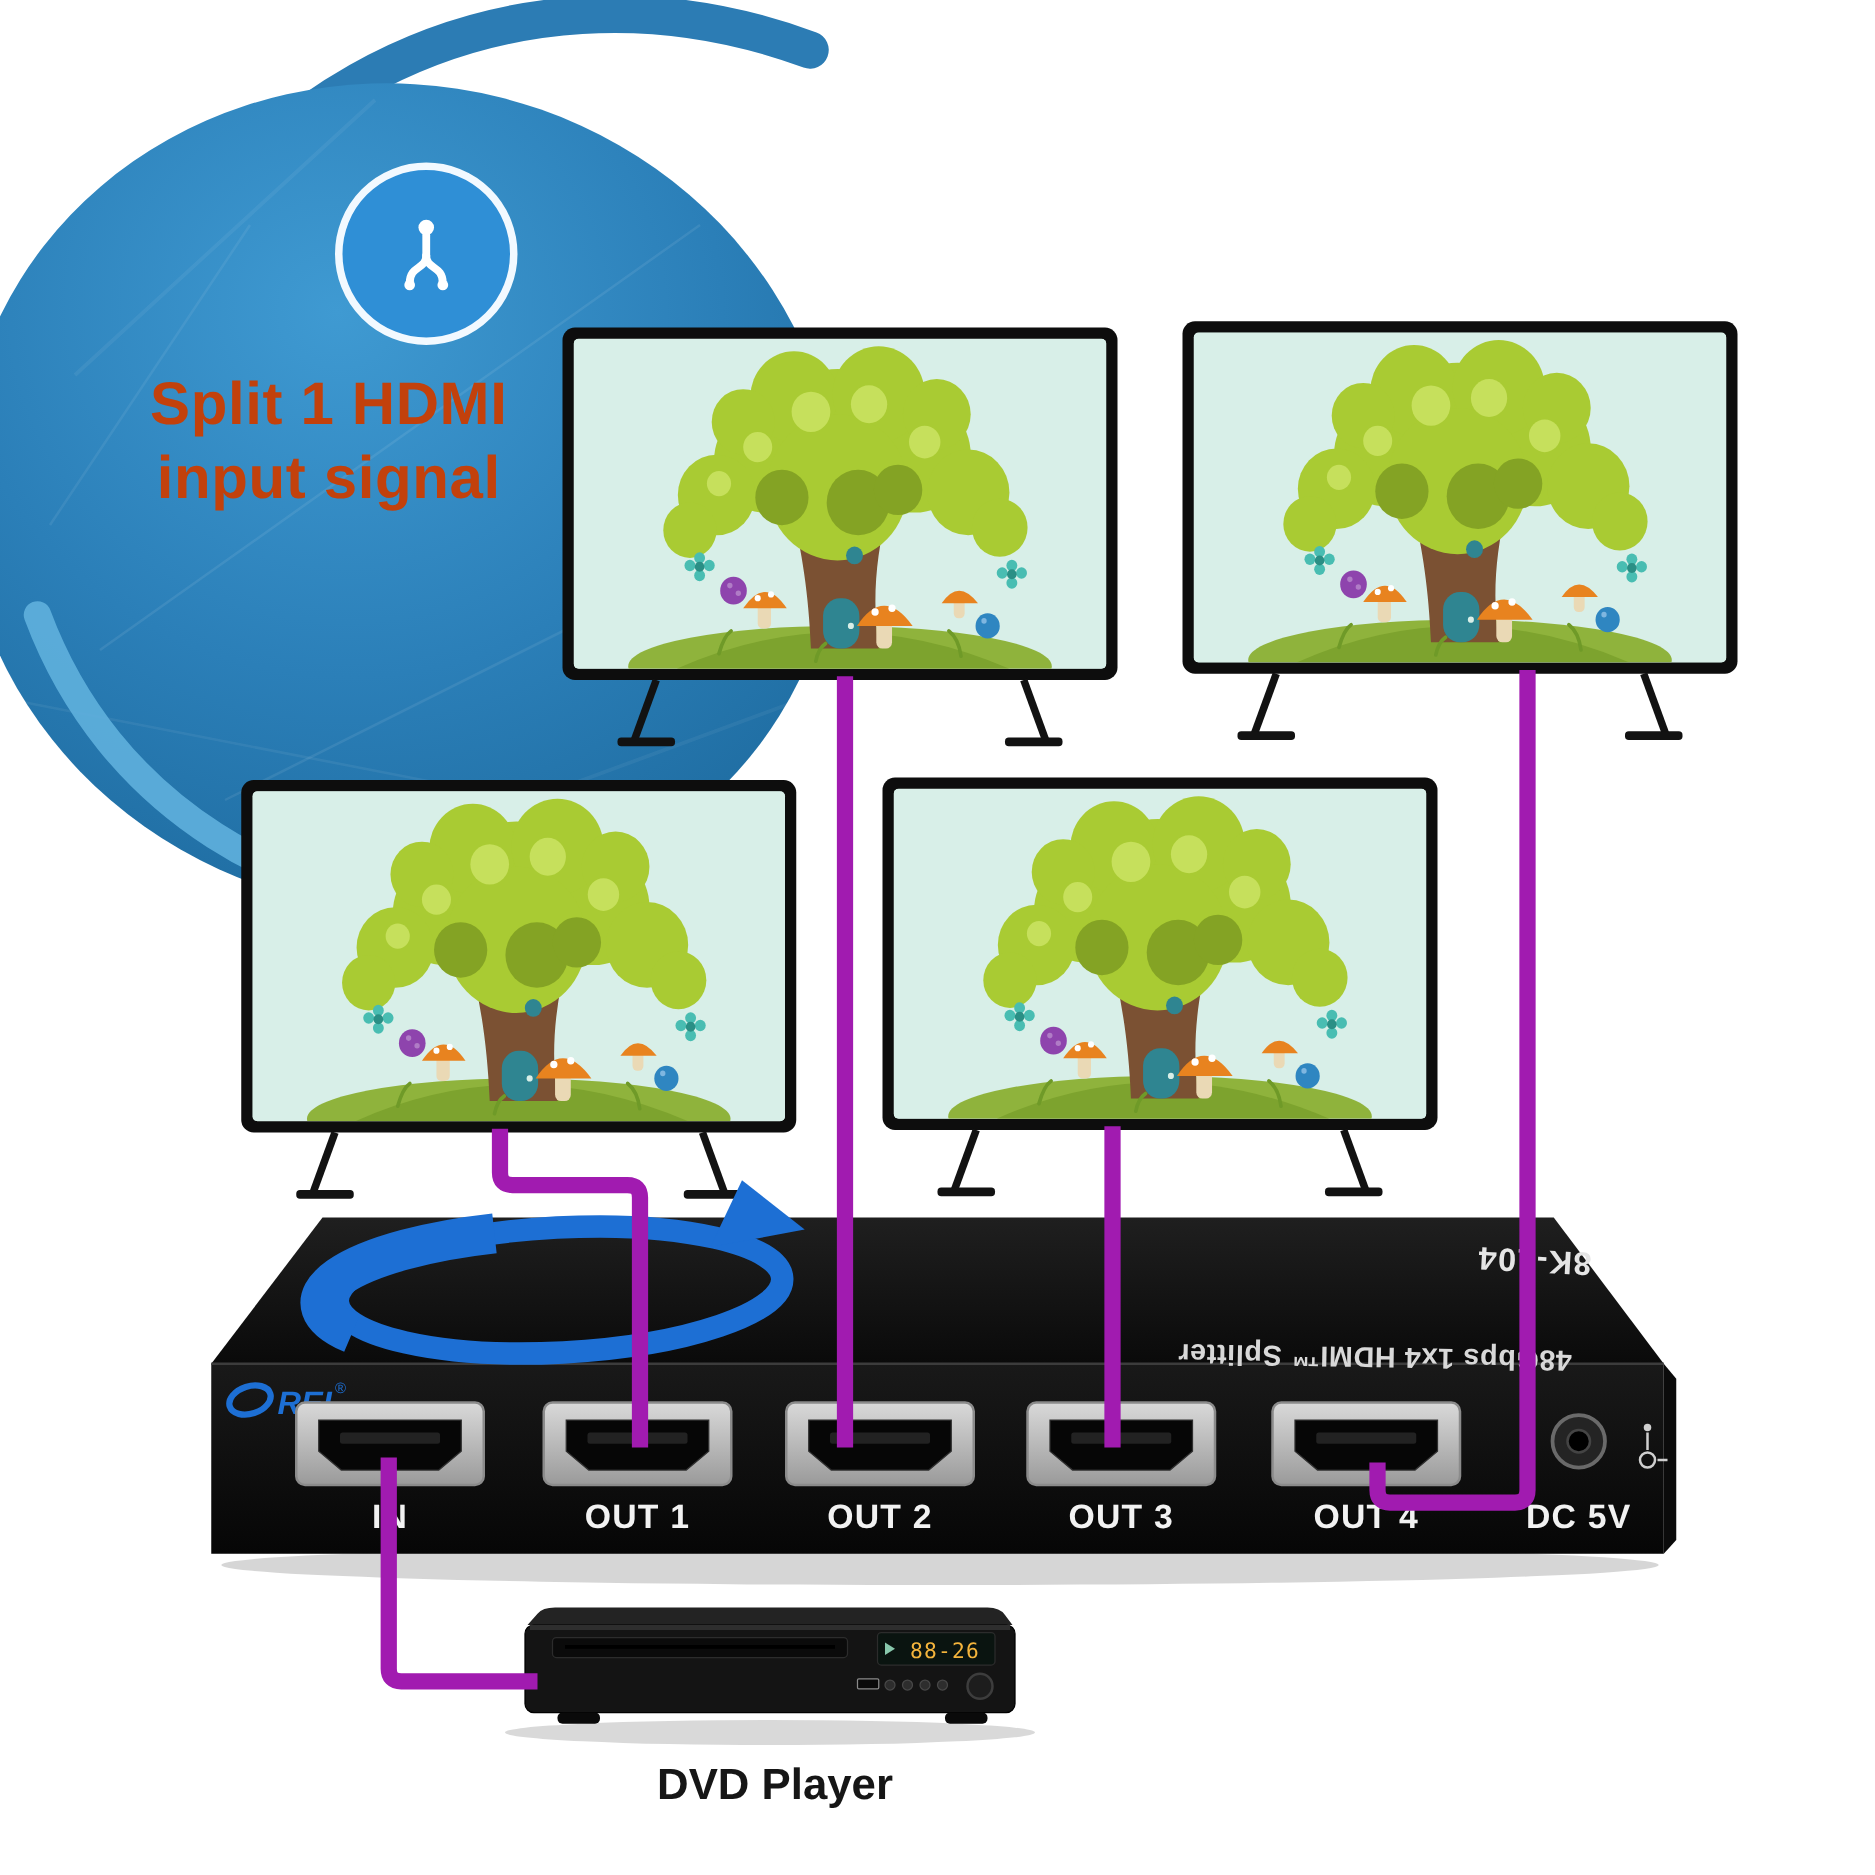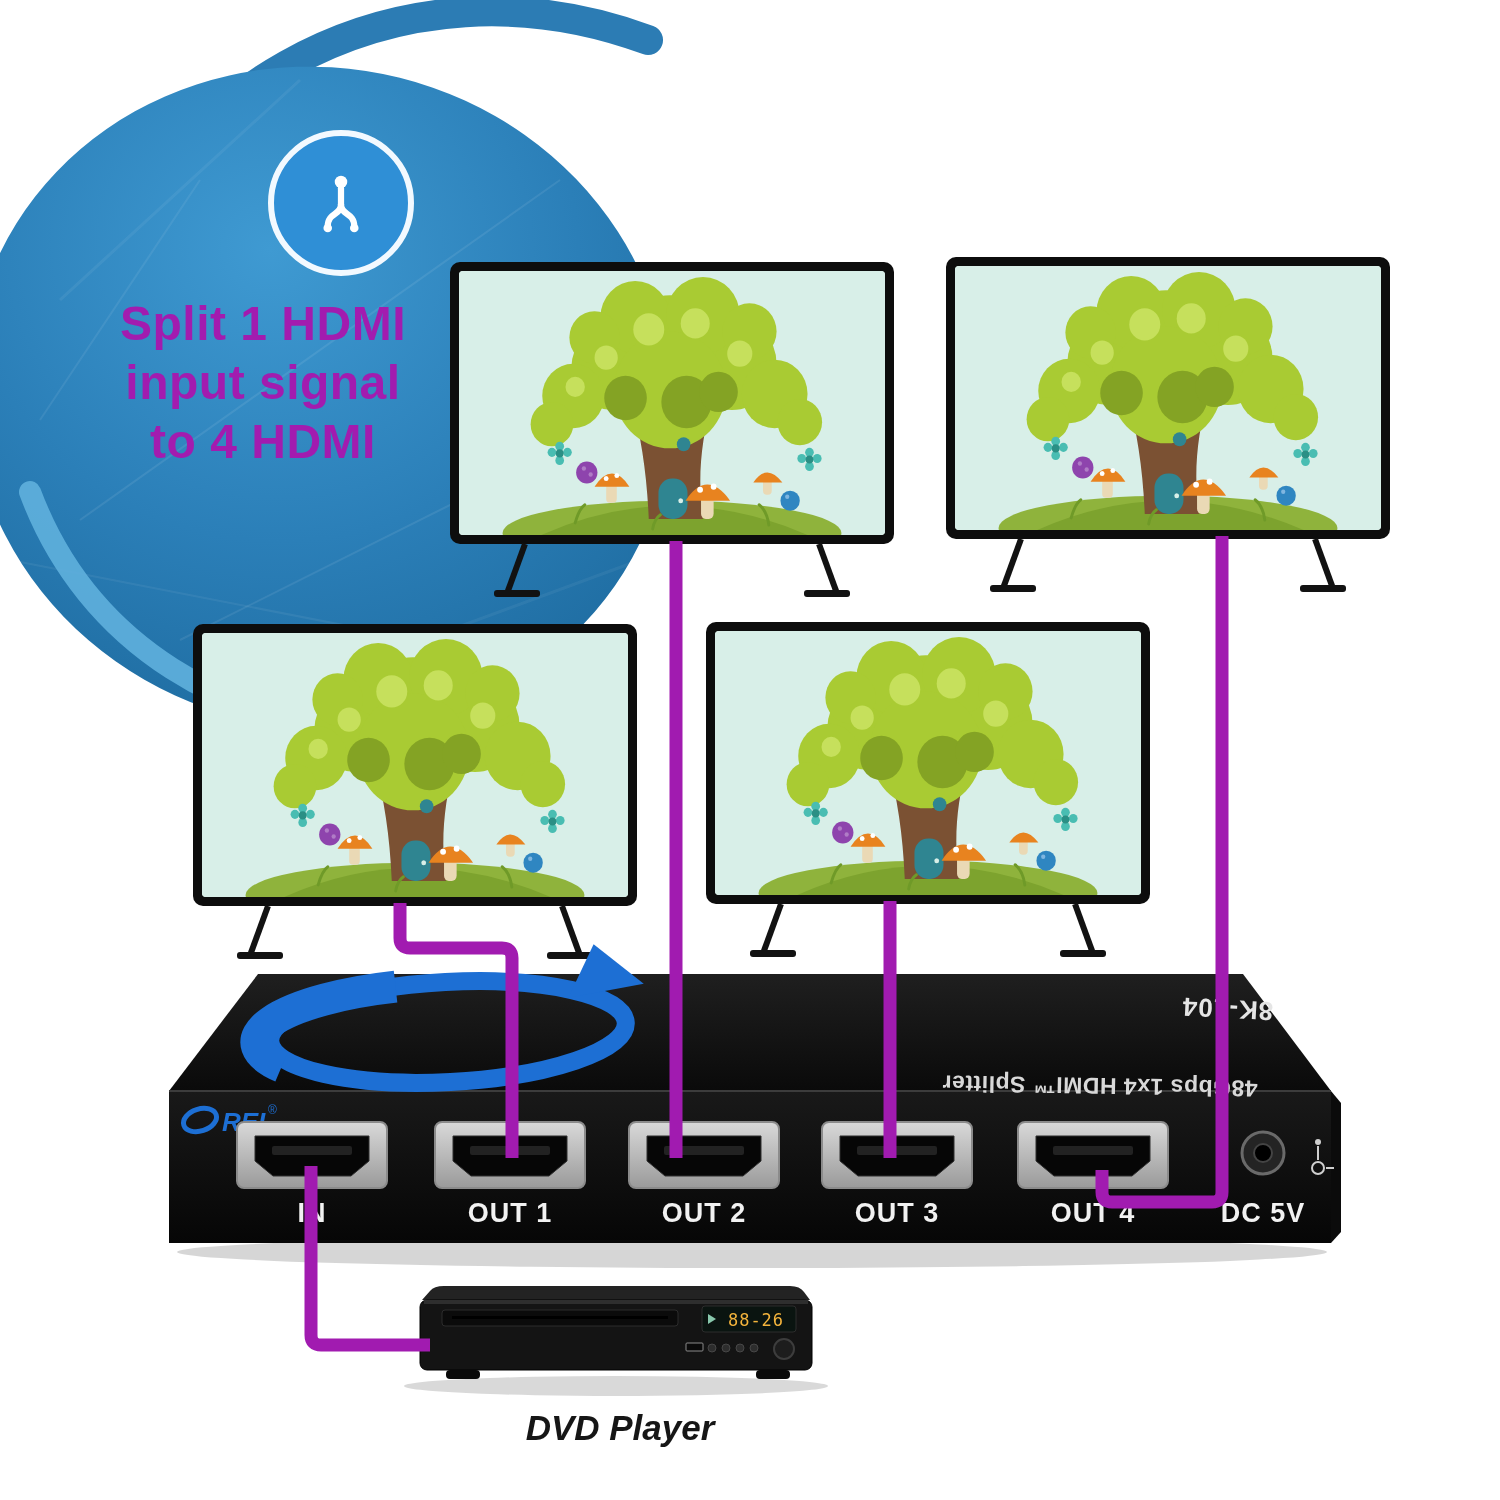--- a/index.html
+++ b/index.html
@@ -8,42 +8,42 @@
   .layer{position:absolute;left:0;top:0;width:1500px;height:1500px;}
   .bg{z-index:0;}
   .tvs{z-index:2;}
   .overlay{z-index:5;pointer-events:none;}
   .blob-ui{z-index:3;}
 
   
   .icon-circle{position:absolute;left:268px;top:130px;width:146px;height:146px;border-radius:50%;
                background:#2f8fd6;border:6px solid #f2f9ff;box-sizing:border-box;
                display:flex;align-items:center;justify-content:center;}
-  .headline{position:absolute;left:26px;top:294px;width:474px;text-align:center;color:#a21caf;
+  .headline{position:absolute;left:26px;top:294px;width:474px;text-align:center;color:#c2410c;
             font-size:48px;line-height:59px;font-weight:600;letter-spacing:.5px;}
 
   
   .tv{position:absolute;width:444px;height:282px;background:#0d0d0d;border-radius:10px;
       padding:9px;box-sizing:border-box;}
   .tv .screen{width:100%;height:100%;background:#d8efe8;border-radius:4px;overflow:hidden;}
   .tv .screen svg{display:block;width:100%;height:100%;}
   .leg{position:absolute;width:6px;height:52px;background:#121212;top:100%;}
   .leg.l{left:72px;transform:rotate(20deg);transform-origin:top center;}
   .leg.r{right:72px;transform:rotate(-20deg);transform-origin:top center;}
   .foot{position:absolute;top:calc(100% + 46px);width:46px;height:7px;background:#121212;border-radius:3px;}
   .foot.l{left:44px;}
   .foot.r{right:44px;}
 
   #tv1{left:450px;top:262px;}
   #tv2{left:946px;top:257px;}
   #tv3{left:193px;top:624px;}
   #tv4{left:706px;top:622px;}
 
   .dvd-label{position:absolute;left:430px;top:1408px;width:380px;text-align:center;z-index:4;
-             font-size:35px;font-weight:700;font-style:italic;color:#161616;}
+             font-size:35px;font-weight:700;color:#161616;}
 </style>
 </head>
 <body>
 
 <div class="canvas">
 
   <svg class="layer bg" viewBox="0 0 1500 1500">
     <defs>
       <radialGradient id="blobGrad" cx="38%" cy="30%" r="80%">
         <stop offset="0%" stop-color="#3f9ad2"></stop>
@@ -74,21 +74,20 @@
         <path d="M50 31 V52" stroke="#fff" stroke-width="8" stroke-linecap="round" fill="none"></path>
         <path d="M50 52 C50 66 33 62 33 80" stroke="#fff" stroke-width="8" stroke-linecap="round" fill="none"></path>
         <path d="M50 52 C50 66 67 62 67 80" stroke="#fff" stroke-width="8" stroke-linecap="round" fill="none"></path>
         <circle cx="33" cy="82" r="5.5" fill="#fff"></circle>
         <circle cx="67" cy="82" r="5.5" fill="#fff"></circle>
       </svg>
     </div>
     <div class="headline">
       <div>Split 1 HDMI</div>
       <div>input signal</div>
-      <div>to 4 HDMI</div>
     </div>
   </div>
 
   <svg width="0" height="0" style="position:absolute" aria-hidden="true">
     <defs>
       <g id="tree-scene">
         <rect width="440" height="262" fill="#d8efe8"></rect>
         <ellipse cx="220" cy="260" rx="175" ry="32" fill="#8fb33c"></ellipse>
         <path d="M85 262 Q220 204 360 262 Z" fill="#7da32e"></path>
         <path d="M196 246 C194 200 188 165 178 128 L262 126 C250 168 246 205 252 246 Z" fill="#7b5133"></path>

